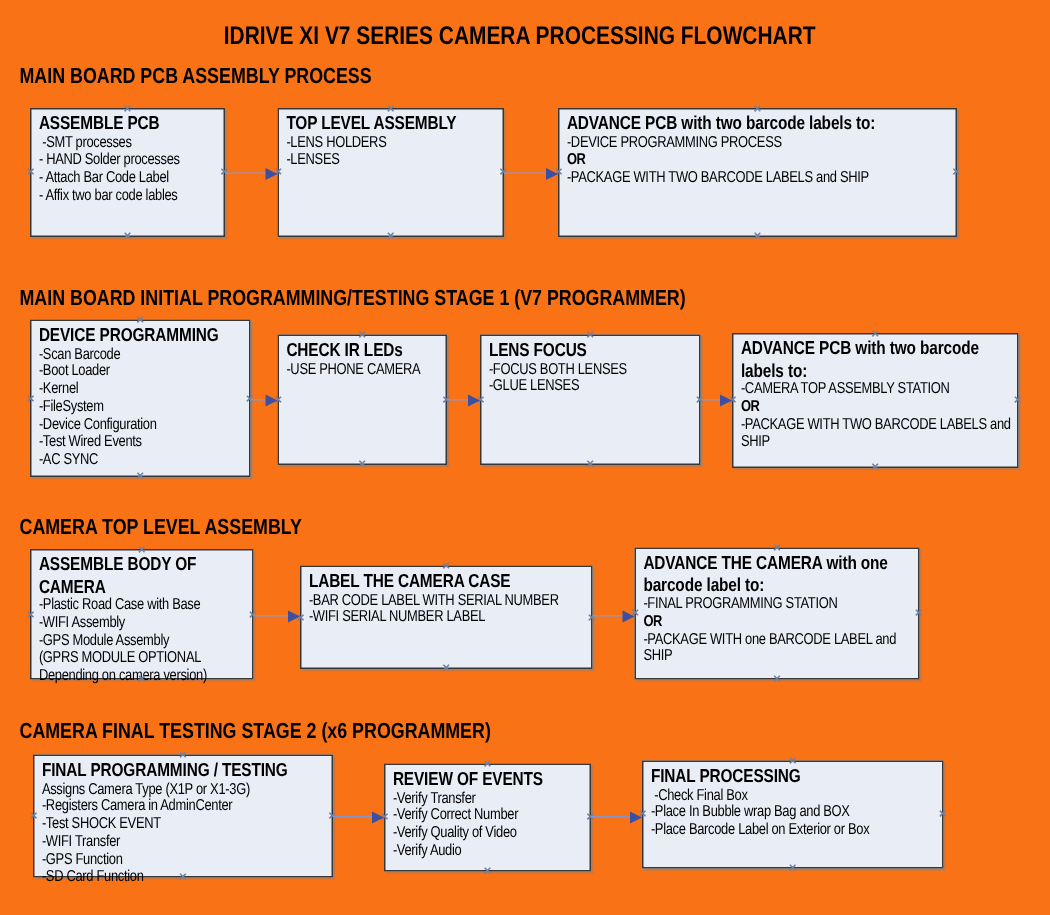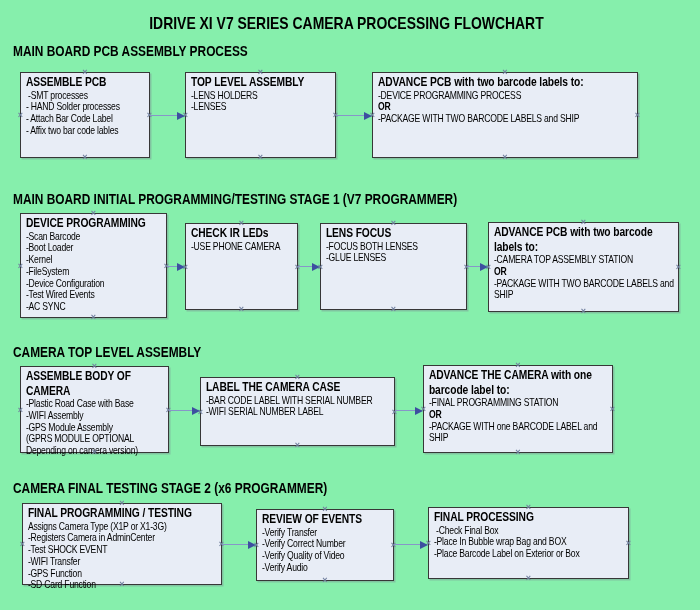--- a/index.html
+++ b/index.html
@@ -1,17 +1,17 @@
 <!DOCTYPE html>
 <html><head>
 <meta charset="utf-8">
 <style>
   html,body { margin:0; padding:0; background:#ffffff; }
   #page {
-    position:relative; width:700px; height:610px; background:#86efac;
+    position:relative; width:700px; height:610px; background:#f97316;
     font-family:"Liberation Sans", sans-serif; color:#000;
     overflow:hidden;
   }
   .main-title {
     position:absolute; left:0; top:14px; width:845px;
     transform:scaleX(0.82); transform-origin:0 0;
     text-align:center; font-weight:bold; font-size:17px; white-space:nowrap;
   }
   .section-heading {
     position:absolute; font-weight:bold; font-size:14.5px; white-space:nowrap;

